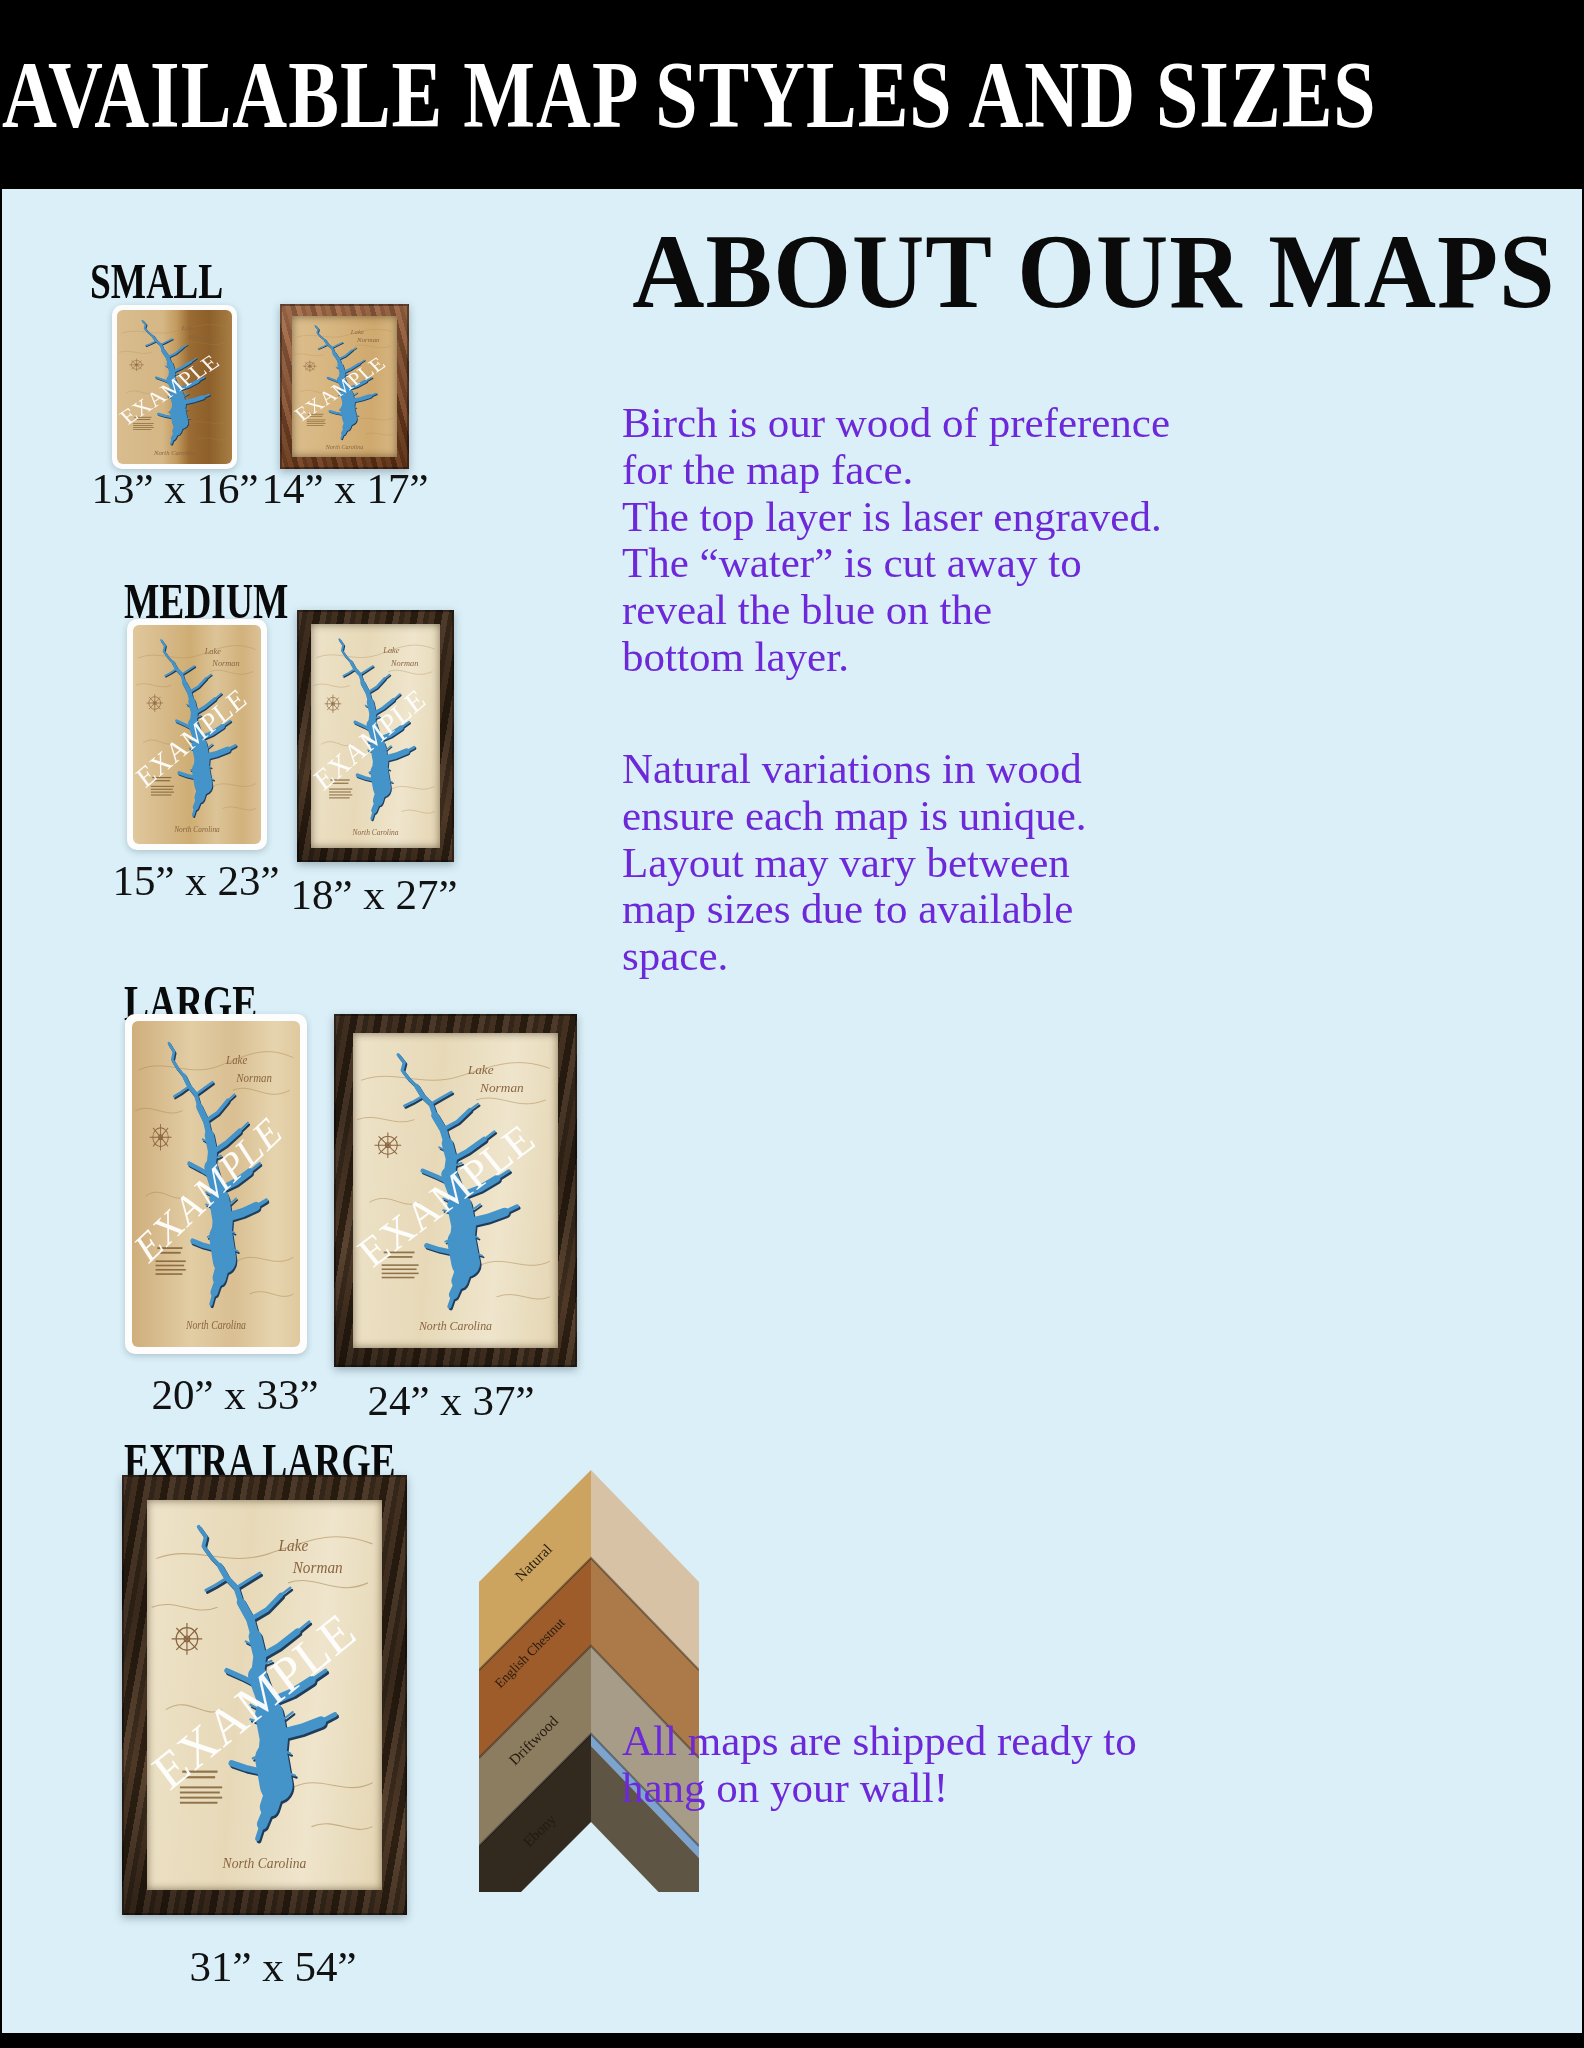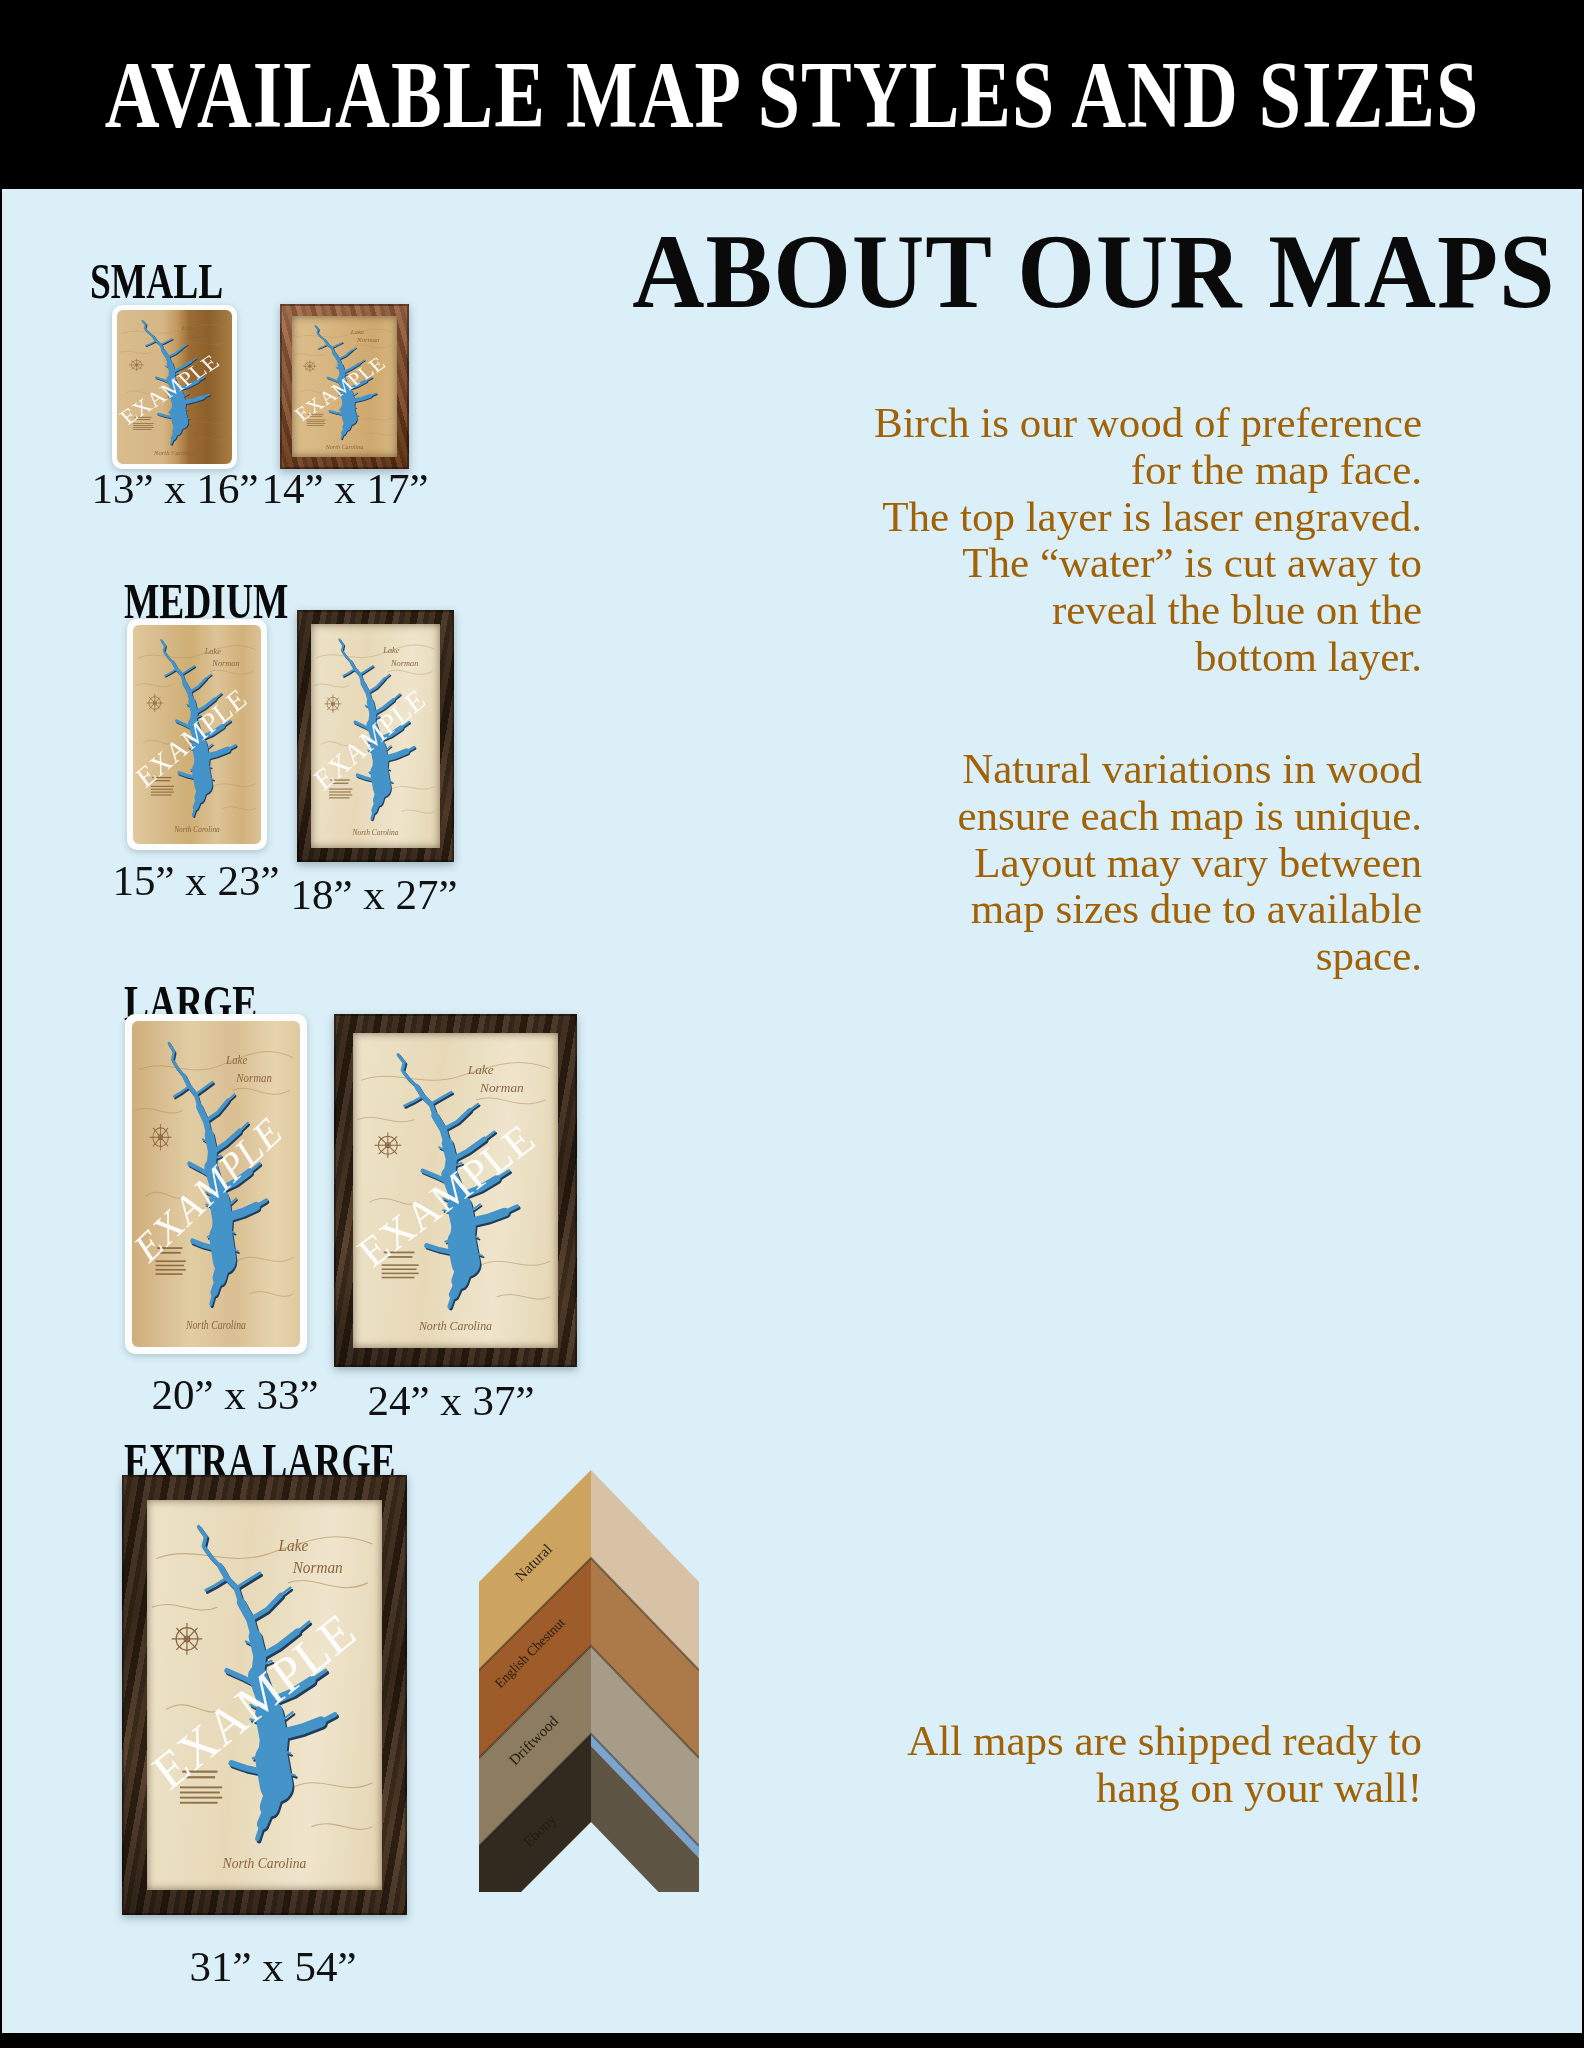--- a/index.html
+++ b/index.html
@@ -5,21 +5,21 @@
   html,body{margin:0;padding:0;background:#9aa5aa;}
   .page{
     position:relative; width:1584px; height:2048px;
     background:#daeff7; overflow:hidden;
     border:2px solid #000; box-sizing:border-box;
     font-family:"Liberation Serif","DejaVu Serif",serif;
   }
   
   .titlebar{
     position:absolute; left:0; top:0; width:100%; height:187px;
-    background:#000; display:flex; align-items:center; justify-content:center;
+    background:#000; display:flex; align-items:center; justify-content:flex-start;
   }
   .titletext{
     color:#fff; font-weight:700; font-size:76px; letter-spacing:1px;
     transform:scaleY(1.25); white-space:nowrap;
   }
   .bottombar{position:absolute; left:0; bottom:0; width:100%; height:13px; background:#000;}
 
   
   .sec-h{
     position:absolute; margin:0; color:#0a0a0a;
@@ -70,21 +70,21 @@
 
   
   .about-h{
     position:absolute; left:624px; top:212px; width:936px; margin:0;
     text-align:center; color:#0a0a0a;
     font-weight:700; font-size:100px; letter-spacing:1px; transform:scaleY(1.05);
     white-space:nowrap;
   }
   .para{
     position:absolute; left:620px; width:800px; margin:0;
-    text-align:right; color:#a16207;
+    text-align:left; color:#6d28d9;
     font-size:43px; line-height:46.8px; white-space:pre-line;
   }
 
   
   .stains{position:absolute;}
   .stain-label{
     font-family:"Liberation Serif","DejaVu Serif",serif;
     fill:#241a0e;
   }
 </style>

